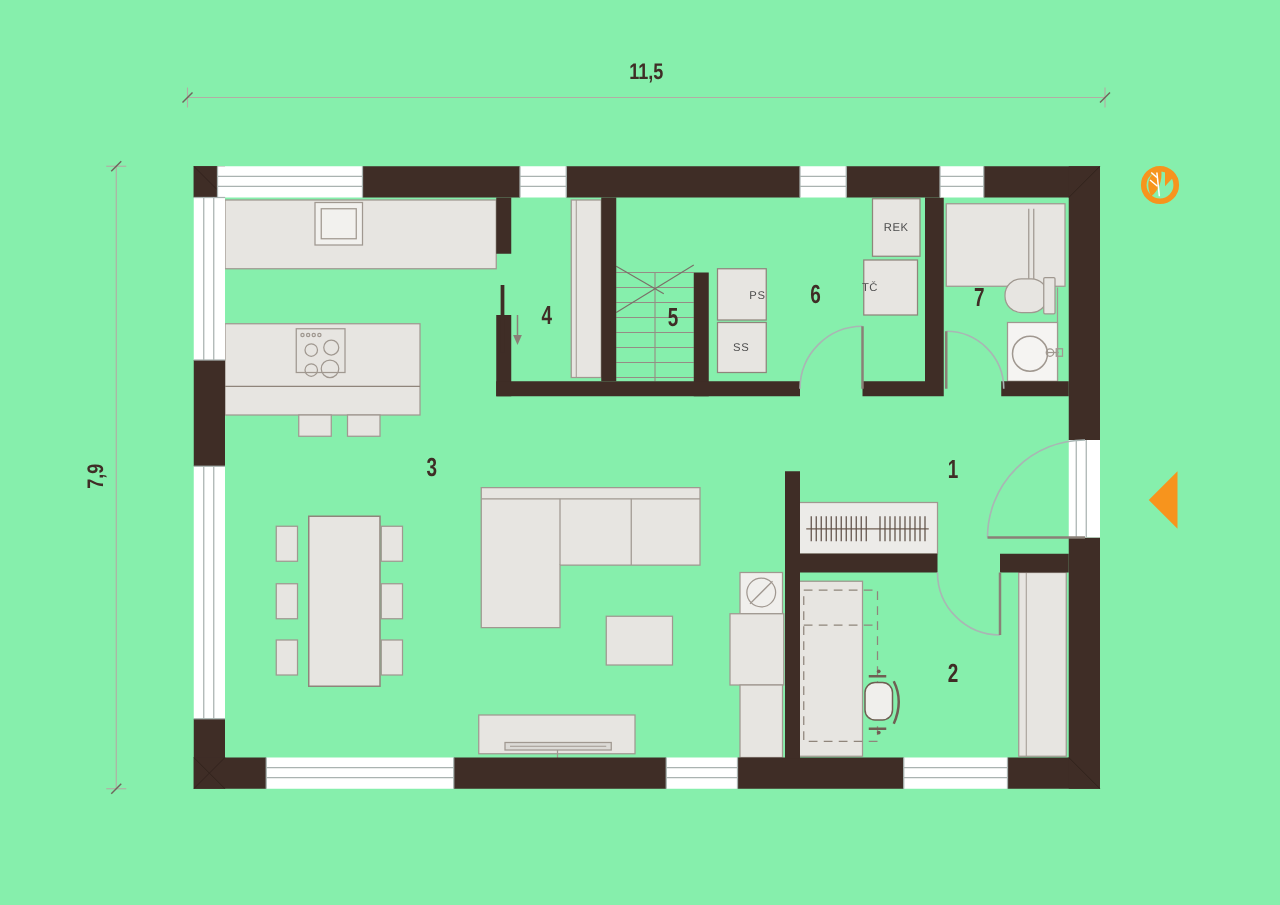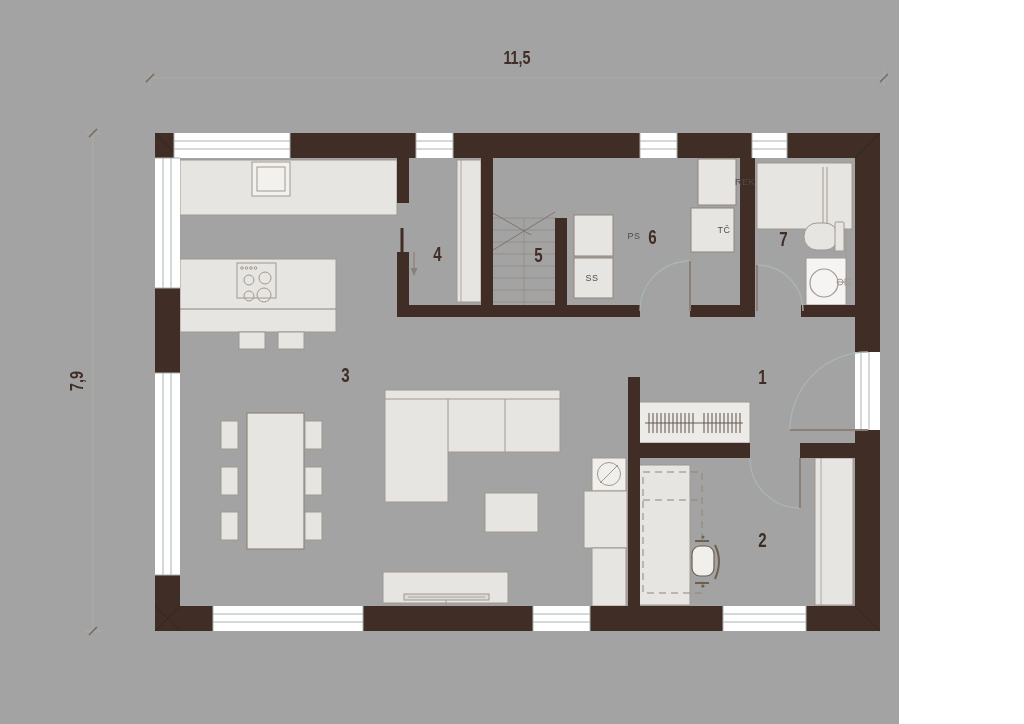--- a/index.html
+++ b/index.html
@@ -1,25 +1,25 @@
 <!DOCTYPE html>
 <html><head>
 <meta charset="utf-8">
 <style>
   html,body{margin:0;padding:0;background:#ffffff;}
-  #stage{position:relative;width:899px;height:724px;background:#a3a3a3;
+  #stage{position:relative;width:1024px;height:724px;background:#86efac;
          font-family:"Liberation Sans",sans-serif;overflow:hidden;}
   #plan-svg{position:absolute;left:0;top:0;}
   .room-num{position:absolute;color:#3f2d26;font-weight:700;font-size:21px;
             transform:translate(-50%,-52%) scaleX(0.72);letter-spacing:-1px;white-space:nowrap;}
   .dim{position:absolute;color:#3f2d26;font-weight:700;font-size:18px;
        transform:translate(-50%,-50%) scaleX(0.8);white-space:nowrap;}
   .dim.vert{transform:translate(-50%,-50%) rotate(-90deg) scaleX(0.8);}
   .eq{position:absolute;color:#4c4c4c;font-size:9px;letter-spacing:0.5px;
-      transform:translate(-50%,-50%);white-space:nowrap;margin-left:28px;}
+      transform:translate(-50%,-50%);white-space:nowrap;}
 </style>
 </head>
 <body>
 
 <div id="stage">
 
 <svg id="plan-svg" width="1024" height="724" viewBox="0 0 1024 724">
 
   <g>
     <rect x="180" y="160" width="217" height="55" fill="#e7e5e1" stroke="#a09890" stroke-width="1"></rect>
@@ -323,15 +323,15 @@
 <div class="room-num" style="left:762px;top:540px">2</div>
 <div class="room-num" style="left:345px;top:375px">3</div>
 <div class="room-num" style="left:437px;top:254px">4</div>
 <div class="room-num" style="left:538px;top:255px">5</div>
 <div class="room-num" style="left:652px;top:237px">6</div>
 <div class="room-num" style="left:783px;top:239px">7</div>
 
 <div class="eq" style="left:717px;top:182px">REK</div>
 <div class="eq" style="left:696px;top:230px">TČ</div>
 <div class="eq" style="left:606px;top:236px">PS</div>
-<div class="eq" style="left:564px;top:278px">SS</div>
+<div class="eq" style="left:593px;top:278px">SS</div>
 
 </div>
 
 </body></html>

